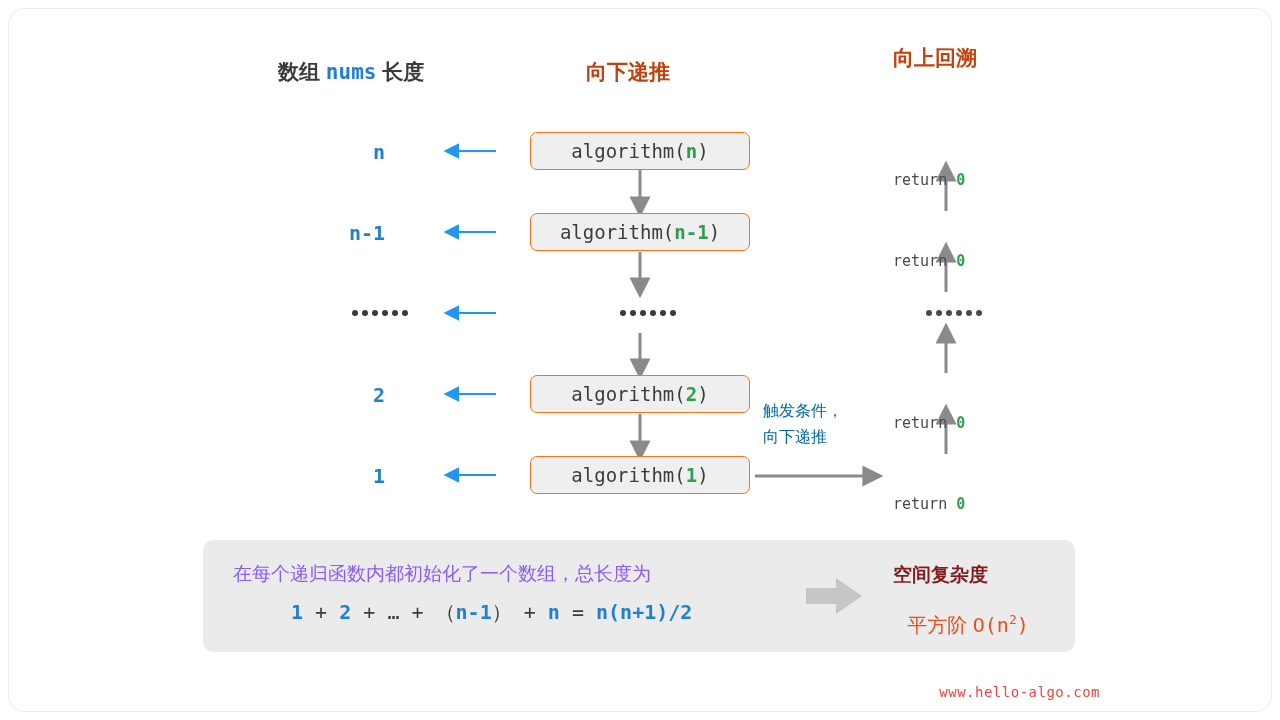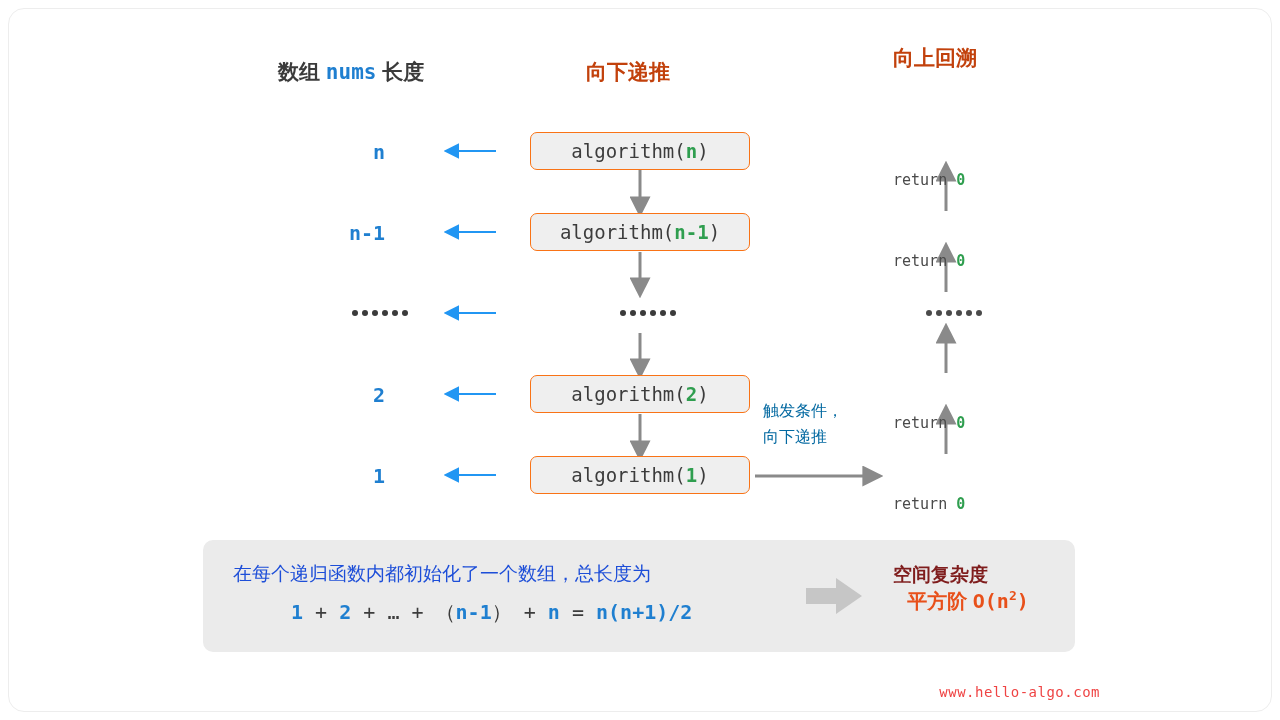--- a/index.html
+++ b/index.html
@@ -129,21 +129,21 @@
     height: 112px;
     background: #ebebeb;
     border-radius: 10px;
     box-sizing: border-box;
   }
   .sum-line1 {
     position: absolute;
     left: 30px;
     top: 21px;
     font-size: 19px;
-    color: #1d4ed8;
+    color: #8b5cf6;
     white-space: nowrap;
   }
   .sum-line2 {
     position: absolute;
     left: 60px;
     top: 59px;
     font-family: "DejaVu Sans Mono", "Liberation Mono", monospace;
     font-size: 20px;
     color: #3c3c3c;
     white-space: nowrap;
@@ -160,25 +160,25 @@
     top: 22px;
     width: 150px;
     font-size: 19px;
     font-weight: bold;
     color: #7f1d1d;
     white-space: nowrap;
   }
   .sum-right-value {
     position: absolute;
     left: 670px;
-    top: 48px;
+    top: 72px;
     width: 190px;
     text-align: center;
     font-size: 20px;
-    font-weight: bold;
+    font-weight: normal;
     color: #e8501a;
     white-space: nowrap;
   }
   .sum-right-value .mono {
     font-family: "DejaVu Sans Mono", "Liberation Mono", monospace;
   }
   .sup { font-size: 13px; vertical-align: super; }
 
   .big-arrow {
     position: absolute;

